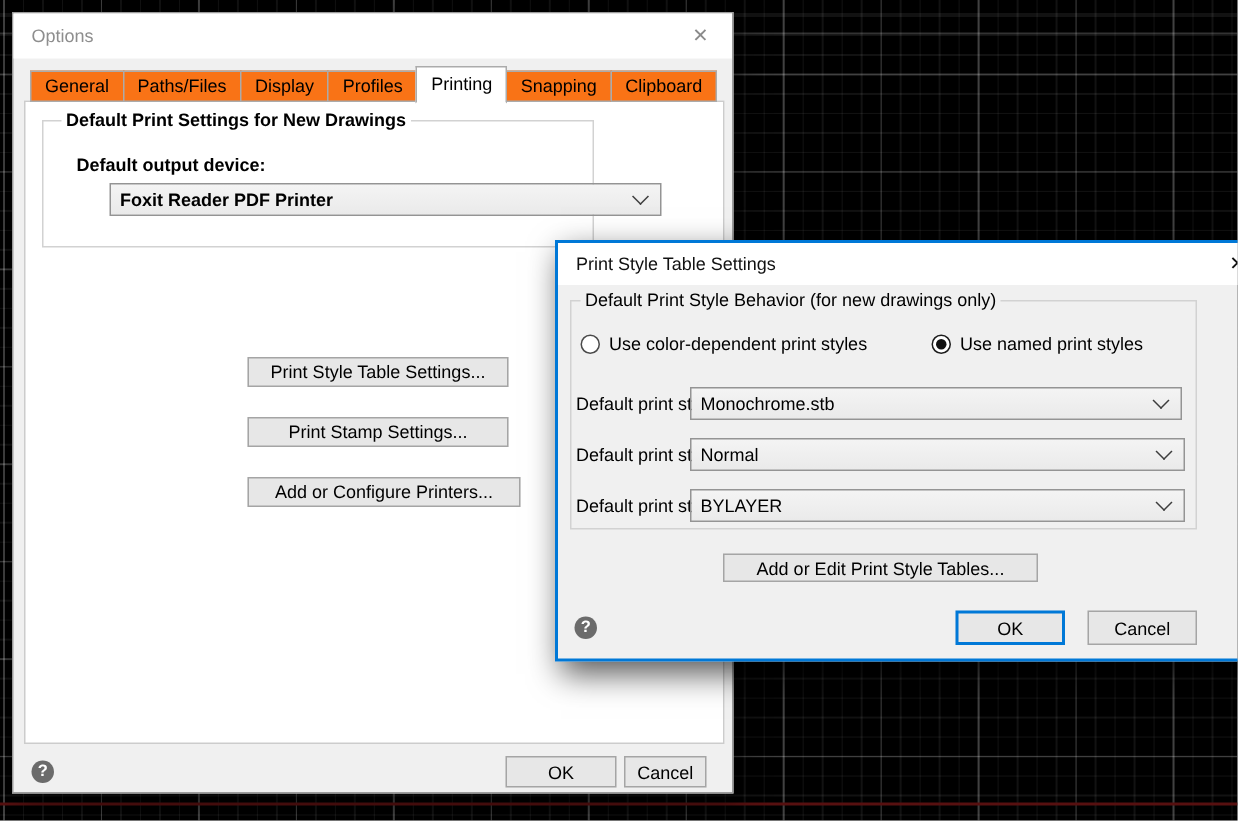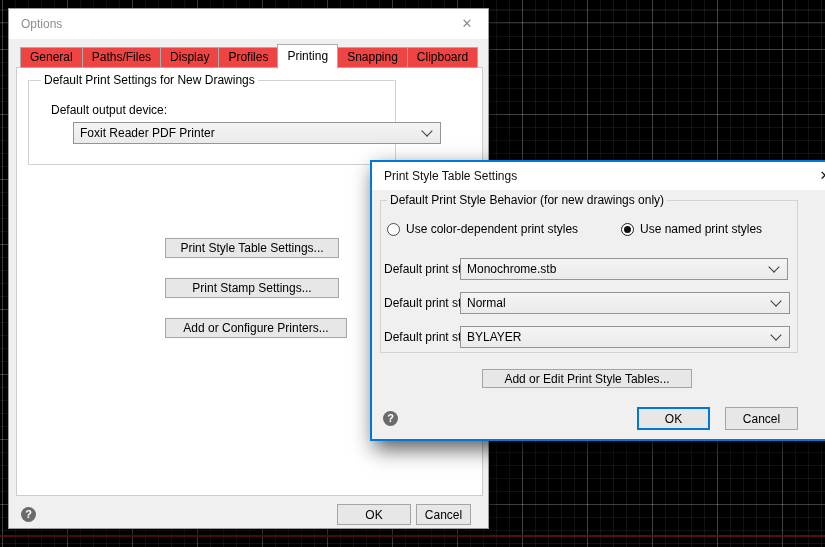--- a/index.html
+++ b/index.html
@@ -57,32 +57,32 @@
   #dlg-options{
     left:8px;top:8px;width:481px;height:521px;
     border:1px solid #9c9c9c;box-sizing:border-box;
     box-shadow:3px 5px 16px rgba(0,0,0,0.55);z-index:10;
   }
   #dlg-options .titlebar{height:30px;}
   #dlg-options .title{color:#8e8e8e;}
   #dlg-options .close-btn{line-height:30px;color:#8b8b8b;font-size:13px;}
   .tabstrip{position:absolute;left:11px;top:36px;height:23px;display:flex;align-items:flex-end;z-index:3;}
   .tab{
-    height:19px;line-height:19px;padding:0 9px;background:#ef4444;
+    height:19px;line-height:19px;padding:0 9px;background:#f97316;
     border:1px solid #ababab;margin-right:-1px;white-space:nowrap;
   }
   .tab.active{
     height:23px;line-height:23px;background:#fff;border-color:#ababab;
     border-bottom:1px solid #fff;margin-bottom:-1px;z-index:4;position:relative;
   }
   .tabpanel{
     position:absolute;left:7px;top:58px;width:467px;height:429px;
     background:#fff;border:1px solid #cccccc;box-sizing:border-box;z-index:2;
   }
-  #grp-print-settings{left:11px;top:12px;width:368px;height:85px;}
+  #grp-print-settings{left:11px;top:12px;width:368px;height:85px;font-weight:bold;}
   #grp-print-settings .gtitle{left:12px;background:#fff;}
   .lbl{position:absolute;white-space:nowrap;}
 
   
   #dlg-pst{
     left:370px;top:160px;width:438px;height:277px;
     border:2px solid #0078d7;box-sizing:content-box;
     box-shadow:4px 8px 20px rgba(0,0,0,0.65);z-index:20;
   }
   #dlg-pst .titlebar{height:28px;}

